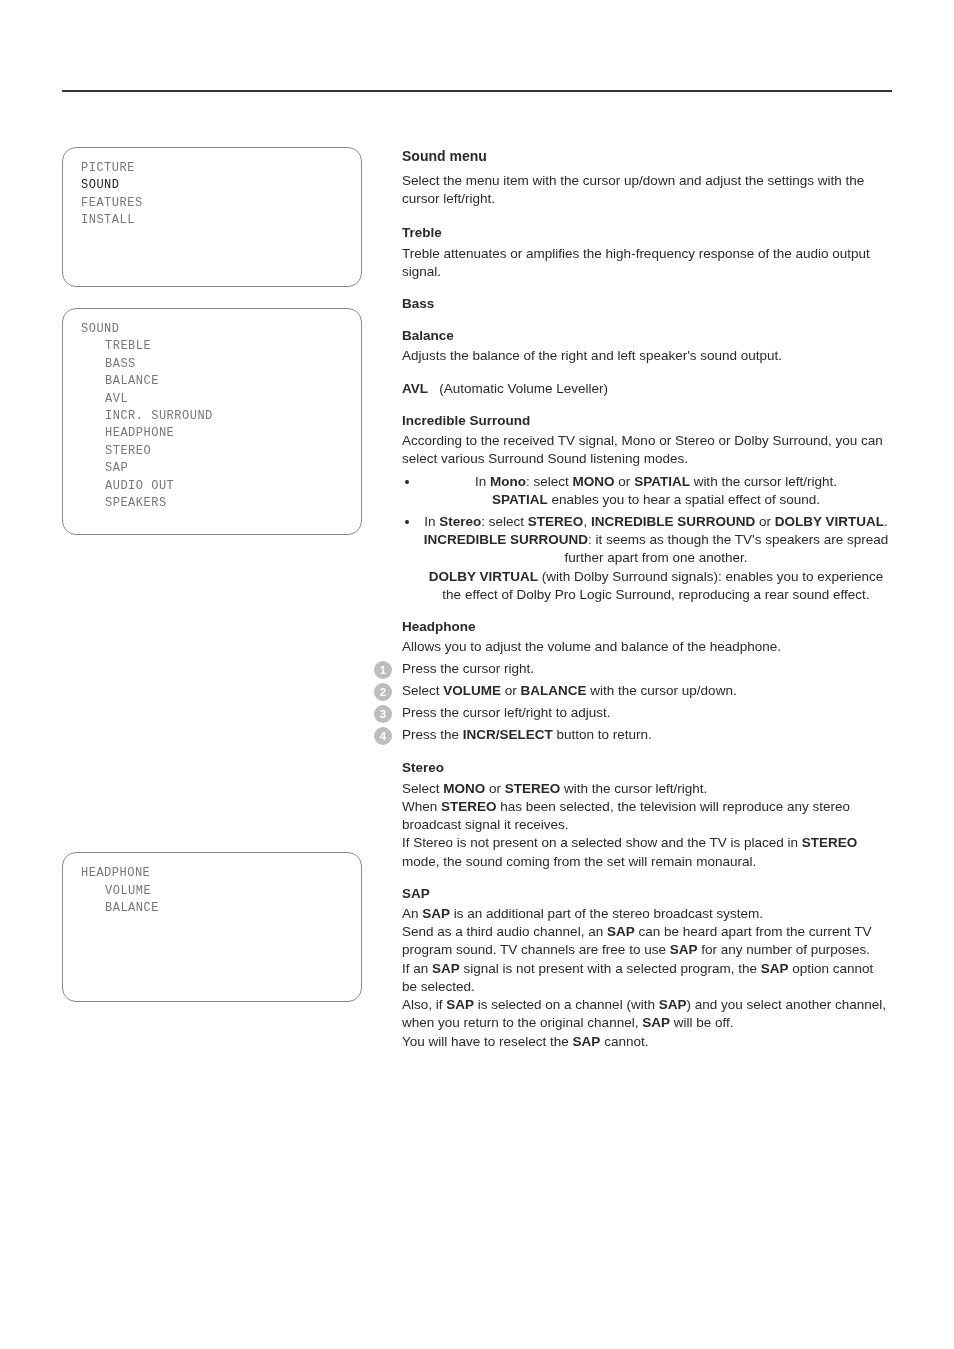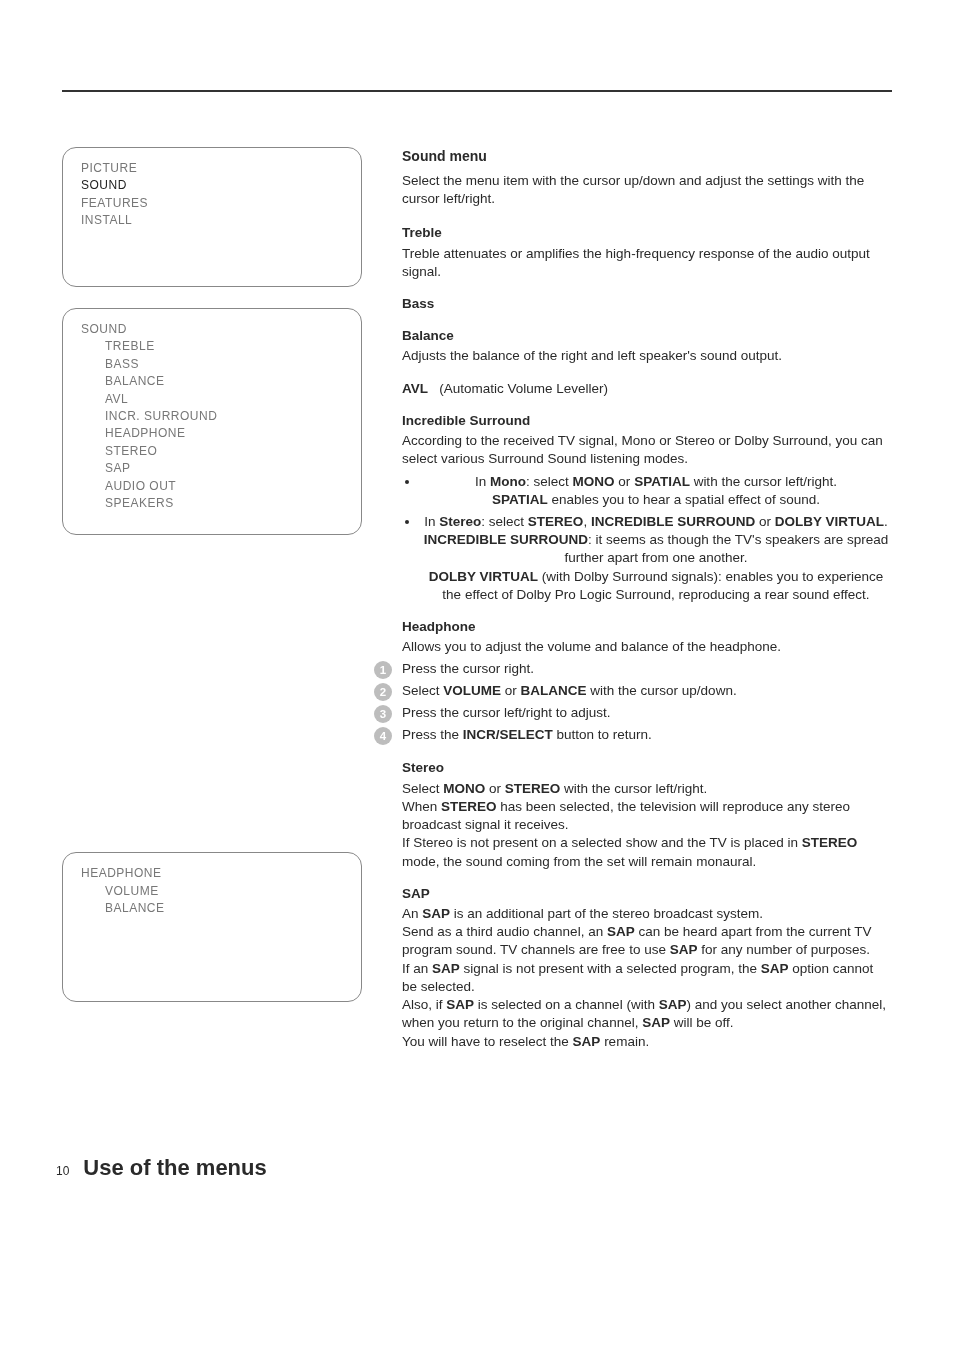--- a/index.html
+++ b/index.html
@@ -34,21 +34,21 @@
   }
   .right-col {
     flex: 1;
     font-size: 13.5px;
     line-height: 1.35;
   }
   .menu-card {
     border: 1px solid #888;
     border-radius: 14px;
     padding: 12px 12px 22px 18px;
-    font-family: Liberation Sans, sans-serif;
+    font-family: Liberation Mono, monospace;
     font-size: 12px;
     letter-spacing: 0.5px;
     color: #777;
     min-height: 80px;
   }
   .menu-root > div { line-height: 1.45; }
   .menu-root .highlight { color: #222; font-weight: 500; }
   .menu-sub { margin-top: 3px; }
   .menu-sub-title { line-height:1.45; }
   .menu-sub-items { padding-left: 24px; }
@@ -238,24 +238,20 @@
         </div>
       </div>
 
       <div class="block">
         <div class="sub-head">SAP</div>
         <div>
           <span>An </span><span class="bold">SAP</span><span> is an additional part of the stereo broadcast system.</span><br>
           <span>Send as a third audio channel, an </span><span class="bold">SAP</span><span> can be heard apart from the current TV program sound. TV channels are free to use </span><span class="bold">SAP</span><span> for any number of purposes.</span><br>
           <span>If an </span><span class="bold">SAP</span><span> signal is not present with a selected program, the </span><span class="bold">SAP</span><span> option cannot be selected.</span><br>
           <span>Also, if </span><span class="bold">SAP</span><span> is selected on a channel (with </span><span class="bold">SAP</span><span>) and you select another channel, when you return to the original channel, </span><span class="bold">SAP</span><span> will be off.</span><br>
-          <span>You will have to reselect the </span><span class="bold">SAP</span><span> remain.</span>
+          <span>You will have to reselect the </span><span class="bold">SAP</span><span> cannot.</span>
         </div>
       </div>
 
     </div>
   </div>
 
-  <div class="footer">
-    <span class="footer-page">10</span>
-    <span class="footer-title">Use of the menus</span>
-  </div>
 </div>
 
 </body></html>

